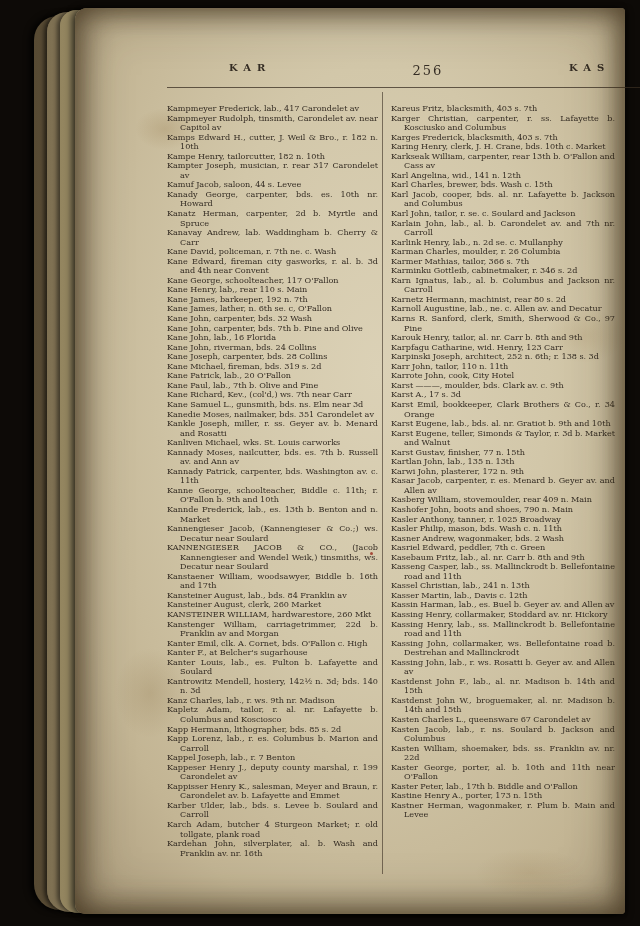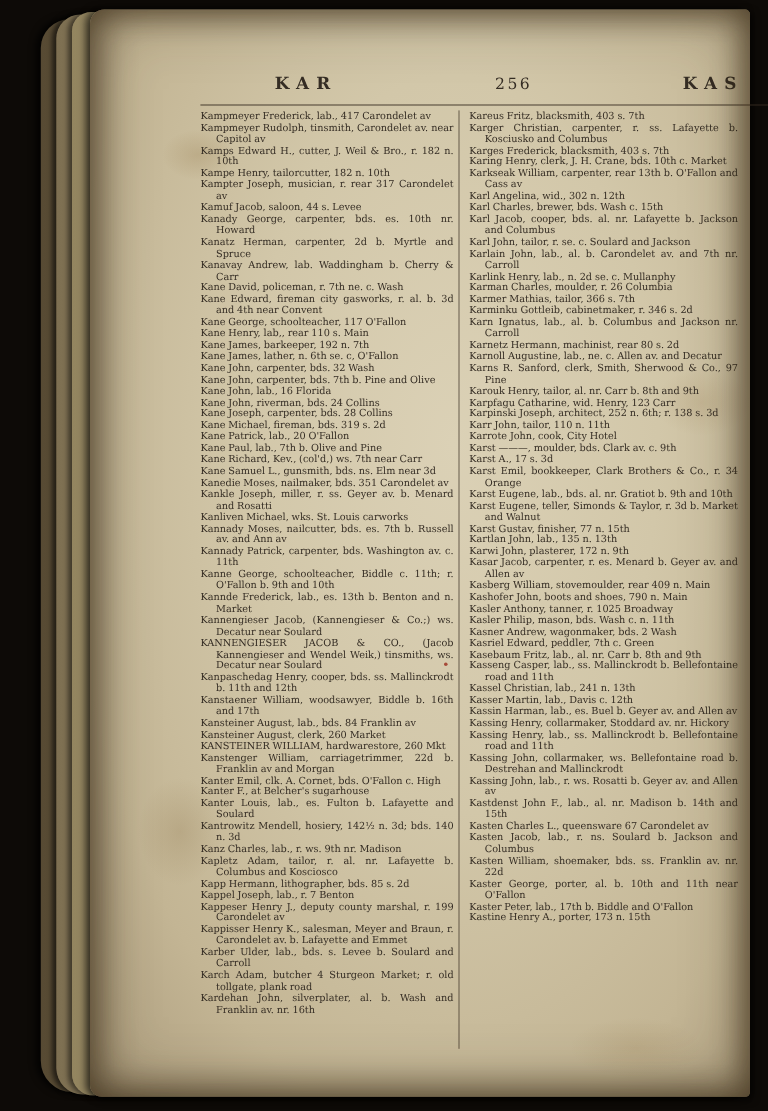--- a/index.html
+++ b/index.html
@@ -33,27 +33,27 @@
   }
   .fox{position:absolute;border-radius:50%;pointer-events:none;}
   .fox-a{left:60px;top:100px;width:60px;height:42px;background:radial-gradient(closest-side,rgba(134,102,52,.20),rgba(134,102,52,0));}
   .fox-b{left:470px;top:300px;width:80px;height:55px;background:radial-gradient(closest-side,rgba(134,102,52,.14),rgba(134,102,52,0));}
   .fox-c{left:40px;top:640px;width:70px;height:90px;background:radial-gradient(closest-side,rgba(120,92,48,.18),rgba(120,92,48,0));}
   .fox-d{left:400px;top:840px;width:110px;height:50px;background:radial-gradient(closest-side,rgba(134,102,52,.13),rgba(134,102,52,0));}
 
   
   .content{position:absolute;left:92px;top:52px;width:522px;color:#352d24;}
   .hdr{position:relative;height:22px;font-weight:bold;}
-  .hdr .catch{position:absolute;top:2px;font-size:14px;letter-spacing:6px;}
+  .hdr .catch{position:absolute;top:2px;font-size:10px;letter-spacing:6px;}
   .hdr .catch.l{left:62px;}
   .hdr .catch.r{left:402px;}
   .hdr .pageno{position:absolute;top:3px;left:0;width:100%;text-align:center;font-size:13px;letter-spacing:2px;font-weight:normal;}
   .hdr-rule{margin-top:5px;height:1px;background:rgba(56,45,33,.75);}
   .cols{display:flex;margin-top:4px;}
-  .col{height:782px;overflow:hidden;font-size:8.1px;line-height:9.55px;text-align:justify;word-spacing:-0.2px;}
+  .col{height:782px;overflow:hidden;font-size:8.1px;line-height:9.55px;text-align:justify;word-spacing:-0.2px;margin-top:12px;}
   .col.left{width:211px;}
   .col-rule{width:1px;background:rgba(56,45,33,.6);margin:0 0 0 4px;height:782px;}
   .col.right{width:224px;padding-left:8px;}
   .entry{padding-left:13px;text-indent:-13px;}
   .speck{position:absolute;left:203px;top:492px;width:3px;height:3px;border-radius:50%;background:#9e3424;opacity:.85;}
 </style>
 </head>
 <body>
 
 <div class="scan">
@@ -103,48 +103,48 @@
             <div class="entry">Kane Samuel L., gunsmith, bds. ns. Elm near 3d</div>
             <div class="entry">Kanedie Moses, nailmaker, bds. 351 Carondelet av</div>
             <div class="entry">Kankle Joseph, miller, r. ss. Geyer av. b. Menard and Rosatti</div>
             <div class="entry">Kanliven Michael, wks. St. Louis carworks</div>
             <div class="entry">Kannady Moses, nailcutter, bds. es. 7th b. Russell av. and Ann av</div>
             <div class="entry">Kannady Patrick, carpenter, bds. Washington av. c. 11th</div>
             <div class="entry">Kanne George, schoolteacher, Biddle c. 11th; r. O'Fallon b. 9th and 10th</div>
             <div class="entry">Kannde Frederick, lab., es. 13th b. Benton and n. Market</div>
             <div class="entry">Kannengieser Jacob, (Kannengieser &amp; Co.;) ws. Decatur near Soulard</div>
             <div class="entry">KANNENGIESER JACOB &amp; CO., (Jacob Kannengieser and Wendel Weik,) tinsmiths, ws. Decatur near Soulard</div>
-            <div class="entry">Kanpaschedag Henry, cooper, bds. ss. Mallinckrodt b. 11th and 12th</div>
             <div class="entry">Kanstaener William, woodsawyer, Biddle b. 16th and 17th</div>
             <div class="entry">Kansteiner August, lab., bds. 84 Franklin av</div>
             <div class="entry">Kansteiner August, clerk, 260 Market</div>
             <div class="entry">KANSTEINER WILLIAM, hardwarestore, 260 Mkt</div>
             <div class="entry">Kanstenger William, carriagetrimmer, 22d b. Franklin av and Morgan</div>
             <div class="entry">Kanter Emil, clk. A. Cornet, bds. O'Fallon c. High</div>
             <div class="entry">Kanter F., at Belcher's sugarhouse</div>
             <div class="entry">Kanter Louis, lab., es. Fulton b. Lafayette and Soulard</div>
             <div class="entry">Kantrowitz Mendell, hosiery, 142½ n. 3d; bds. 140 n. 3d</div>
             <div class="entry">Kanz Charles, lab., r. ws. 9th nr. Madison</div>
             <div class="entry">Kapletz Adam, tailor, r. al. nr. Lafayette b. Columbus and Kosciosco</div>
             <div class="entry">Kapp Hermann, lithographer, bds. 85 s. 2d</div>
+            <div class="entry">Kapp Lorenz, lab., r. es. Columbus b. Marion and Carroll</div>
             <div class="entry">Kappel Joseph, lab., r. 7 Benton</div>
             <div class="entry">Kappeser Henry J., deputy county marshal, r. 199 Carondelet av</div>
             <div class="entry">Kappisser Henry K., salesman, Meyer and Braun, r. Carondelet av. b. Lafayette and Emmet</div>
             <div class="entry">Karber Ulder, lab., bds. s. Levee b. Soulard and Carroll</div>
             <div class="entry">Karch Adam, butcher 4 Sturgeon Market; r. old tollgate, plank road</div>
             <div class="entry">Kardehan John, silverplater, al. b. Wash and Franklin av. nr. 16th</div>
           </div>
         <div class="col-rule"></div>
         <div class="col right">
             <div class="entry">Kareus Fritz, blacksmith, 403 s. 7th</div>
             <div class="entry">Karger Christian, carpenter, r. ss. Lafayette b. Kosciusko and Columbus</div>
             <div class="entry">Karges Frederick, blacksmith, 403 s. 7th</div>
             <div class="entry">Karing Henry, clerk, J. H. Crane, bds. 10th c. Market</div>
             <div class="entry">Karkseak William, carpenter, rear 13th b. O'Fallon and Cass av</div>
-            <div class="entry">Karl Angelina, wid., 302 n. 12th</div>
+            <div class="entry">Karl Angelina, wid., 141 n. 12th</div>
             <div class="entry">Karl Charles, brewer, bds. Wash c. 15th</div>
             <div class="entry">Karl Jacob, cooper, bds. al. nr. Lafayette b. Jackson and Columbus</div>
             <div class="entry">Karl John, tailor, r. se. c. Soulard and Jackson</div>
             <div class="entry">Karlain John, lab., al. b. Carondelet av. and 7th nr. Carroll</div>
             <div class="entry">Karlink Henry, lab., n. 2d se. c. Mullanphy</div>
             <div class="entry">Karman Charles, moulder, r. 26 Columbia</div>
             <div class="entry">Karmer Mathias, tailor, 366 s. 7th</div>
             <div class="entry">Karminku Gottleib, cabinetmaker, r. 346 s. 2d</div>
             <div class="entry">Karn Ignatus, lab., al. b. Columbus and Jackson nr. Carroll</div>
             <div class="entry">Karnetz Hermann, machinist, rear 80 s. 2d</div>
@@ -173,26 +173,28 @@
             <div class="entry">Kasebaum Fritz, lab., al. nr. Carr b. 8th and 9th</div>
             <div class="entry">Kasseng Casper, lab., ss. Mallinckrodt b. Bellefontaine road and 11th</div>
             <div class="entry">Kassel Christian, lab., 241 n. 13th</div>
             <div class="entry">Kasser Martin, lab., Davis c. 12th</div>
             <div class="entry">Kassin Harman, lab., es. Buel b. Geyer av. and Allen av</div>
             <div class="entry">Kassing Henry, collarmaker, Stoddard av. nr. Hickory</div>
             <div class="entry">Kassing Henry, lab., ss. Mallinckrodt b. Bellefontaine road and 11th</div>
             <div class="entry">Kassing John, collarmaker, ws. Bellefontaine road b. Destrehan and Mallinckrodt</div>
             <div class="entry">Kassing John, lab., r. ws. Rosatti b. Geyer av. and Allen av</div>
             <div class="entry">Kastdenst John F., lab., al. nr. Madison b. 14th and 15th</div>
+            <div class="entry">Kastdenst John W., broguemaker, al. nr. Madison b. 14th and 15th</div>
             <div class="entry">Kasten Charles L., queensware 67 Carondelet av</div>
             <div class="entry">Kasten Jacob, lab., r. ns. Soulard b. Jackson and Columbus</div>
             <div class="entry">Kasten William, shoemaker, bds. ss. Franklin av. nr. 22d</div>
             <div class="entry">Kaster George, porter, al. b. 10th and 11th near O'Fallon</div>
             <div class="entry">Kaster Peter, lab., 17th b. Biddle and O'Fallon</div>
             <div class="entry">Kastine Henry A., porter, 173 n. 15th</div>
+            <div class="entry">Kastner Herman, wagonmaker, r. Plum b. Main and Levee</div>
           </div>
       </div>
       <div class="speck"></div>
     </div>
 
     <div class="vignette"></div>
   </div>
 </div>
 
 </body></html>

